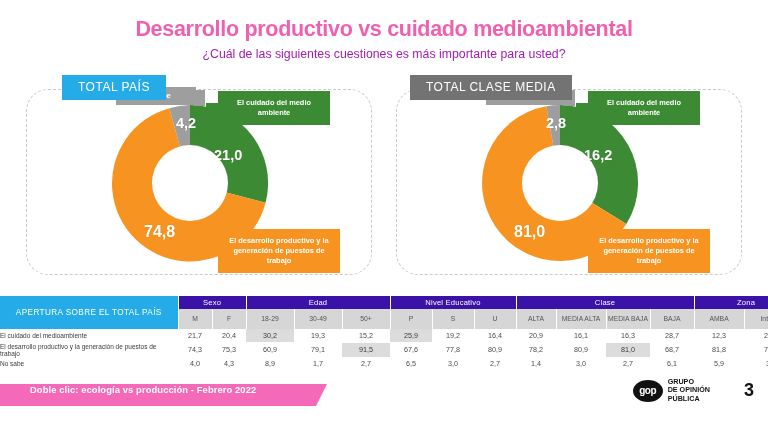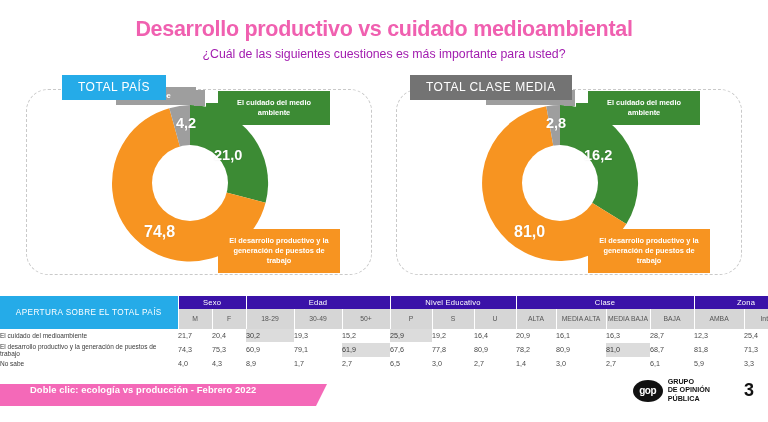--- a/index.html
+++ b/index.html
@@ -208,20 +208,21 @@
     font-size: 6.5px;
     color: #3a3a3a;
     text-align: left;
     padding-left: 6px;
     height: 13px;
     background: #ffffff;
   }
   .cell {
     font-size: 7.2px;
     color: #4a4a4a;
+    text-align: center;
     height: 13px;
     background: #ffffff;
   }
   .cell.hl {
     background: #DCDCDC;
     color: #3a3a3a;
     margin-left: 24px;
   }
   tr.row-strip td { border-bottom: 1px solid #ffffff; }
 
@@ -424,21 +425,21 @@
           <td class="cell">28,7</td>
           <td class="cell">12,3</td>
           <td class="cell">25,4</td>
         </tr>
         <tr class="row-strip">
           <td class="row-label">El desarrollo productivo y la generación de puestos de trabajo</td>
           <td class="cell">74,3</td>
           <td class="cell">75,3</td>
           <td class="cell">60,9</td>
           <td class="cell">79,1</td>
-          <td class="cell hl">61,9</td>
+          <td class="cell hl">91,5</td>
           <td class="cell">67,6</td>
           <td class="cell">77,8</td>
           <td class="cell">80,9</td>
           <td class="cell">78,2</td>
           <td class="cell">80,9</td>
           <td class="cell hl">81,0</td>
           <td class="cell">68,7</td>
           <td class="cell">81,8</td>
           <td class="cell">71,3</td>
         </tr>

